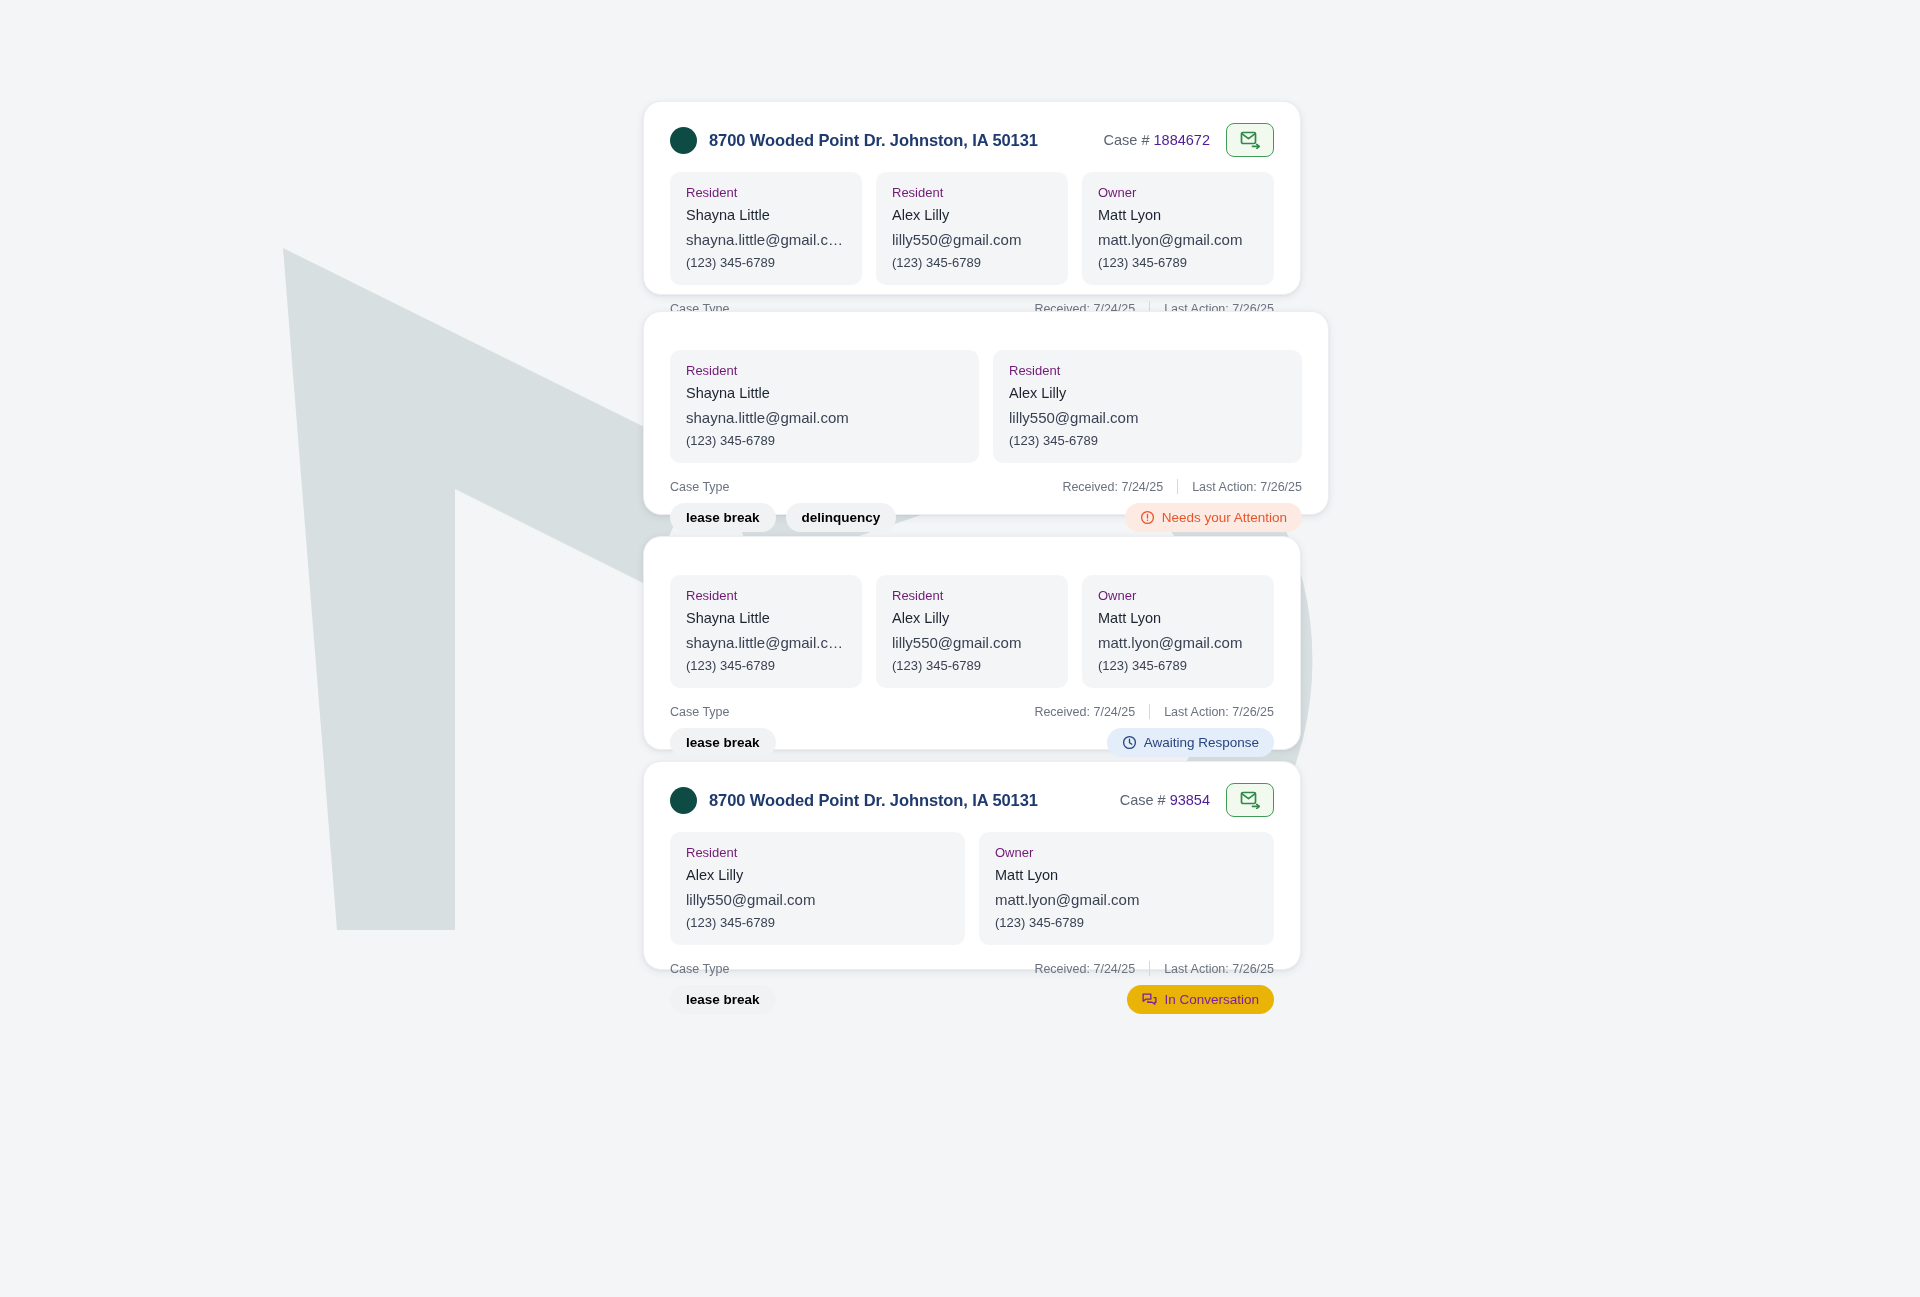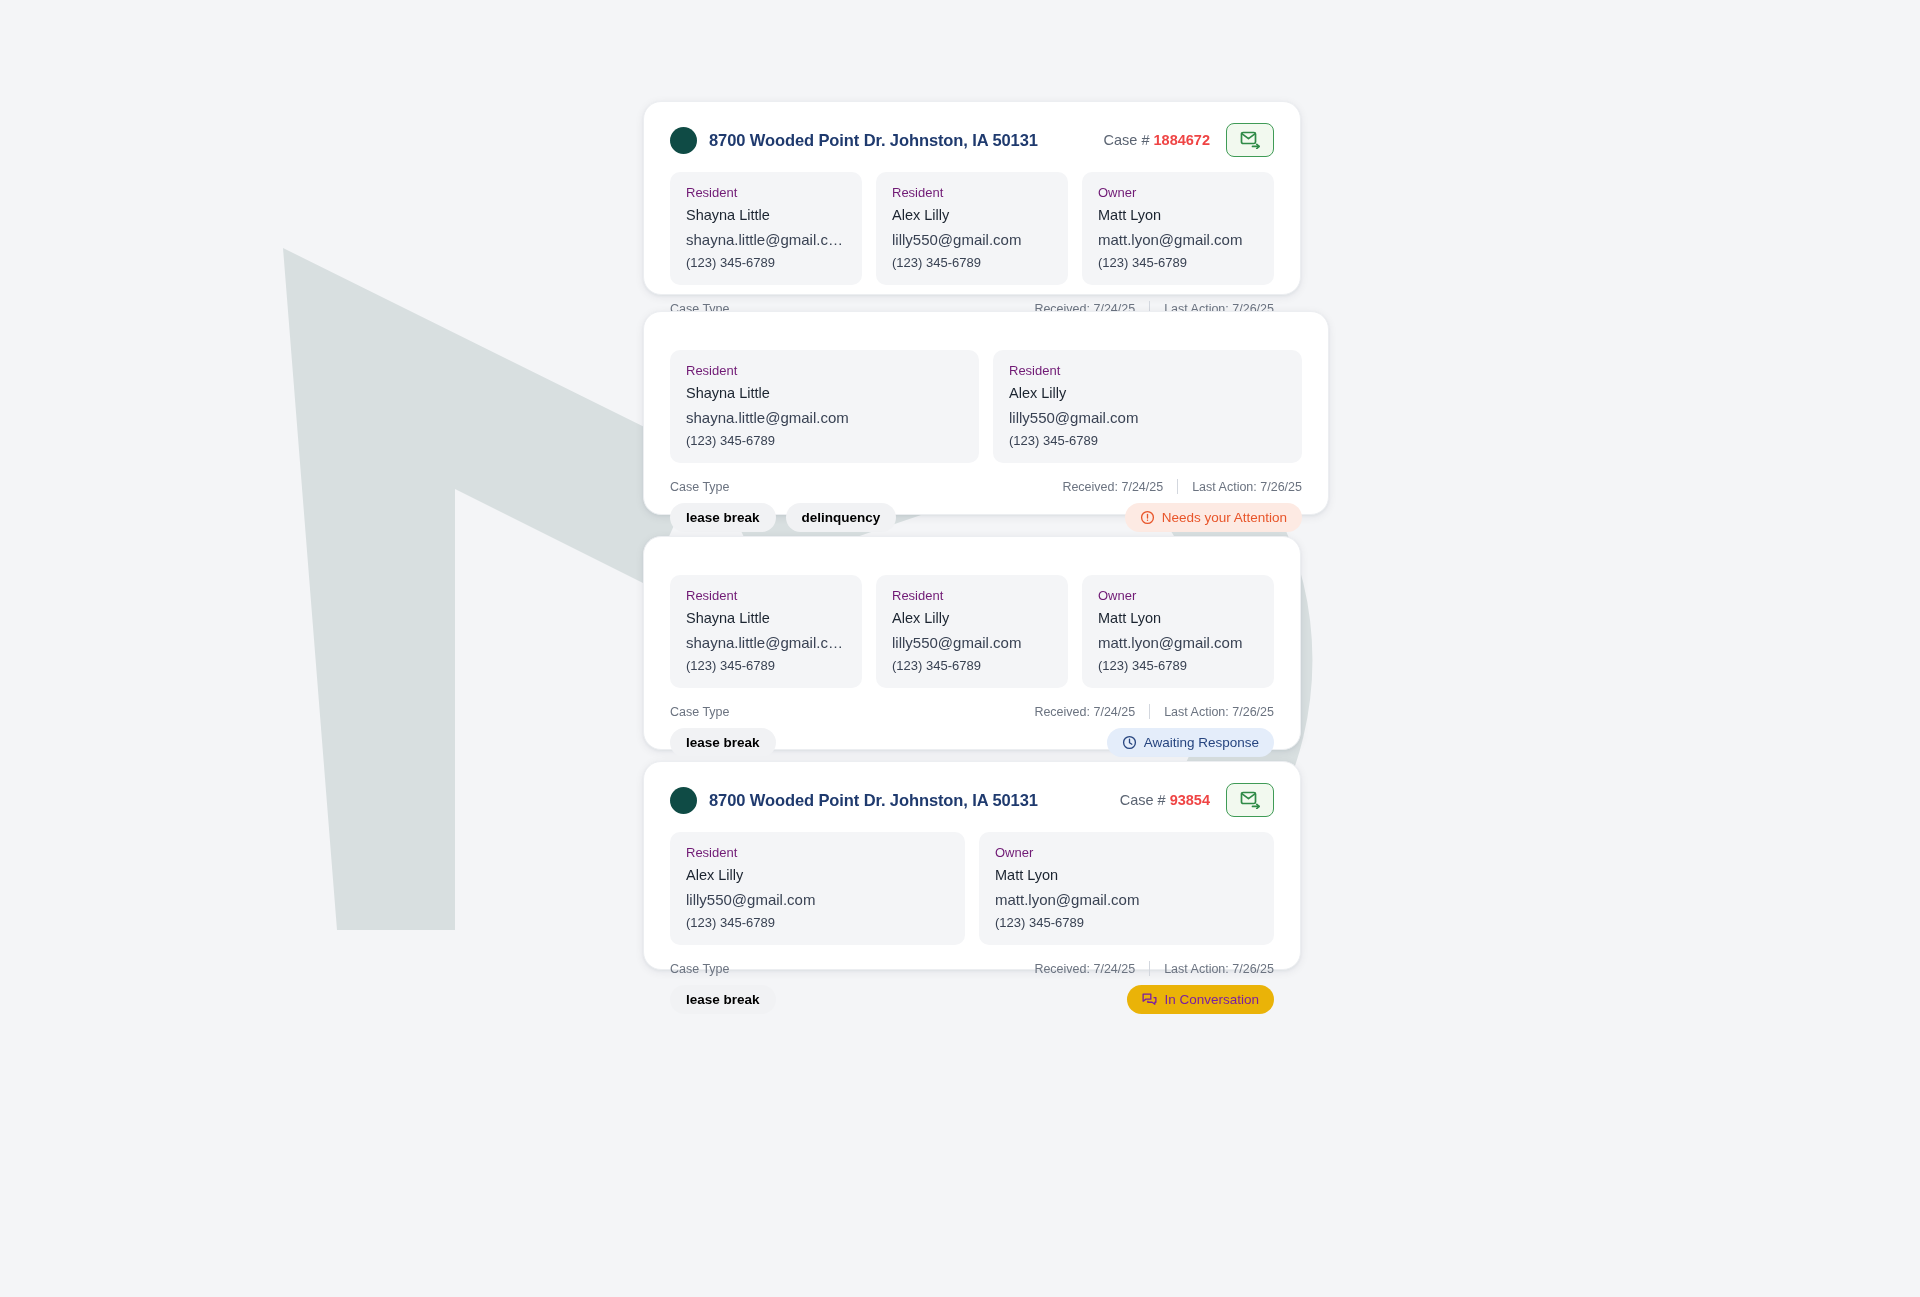--- a/index.html
+++ b/index.html
@@ -81,22 +81,22 @@
     align-items: center;
     gap: 16px;
   }
 
   .case-no {
     font-size: 14.5px;
     color: #5b6472;
     white-space: nowrap;
   }
   .case-no b {
-    color: #ef4444;
-    font-weight: 700;
+    color: #4c1d95;
+    font-weight: 400;
   }
 
   .mail-btn {
     width: 48px;
     height: 34px;
     border-radius: 8px;
     border: 1px solid #3f9b56;
     background: #f2f9ef;
     display: flex;
     align-items: center;

